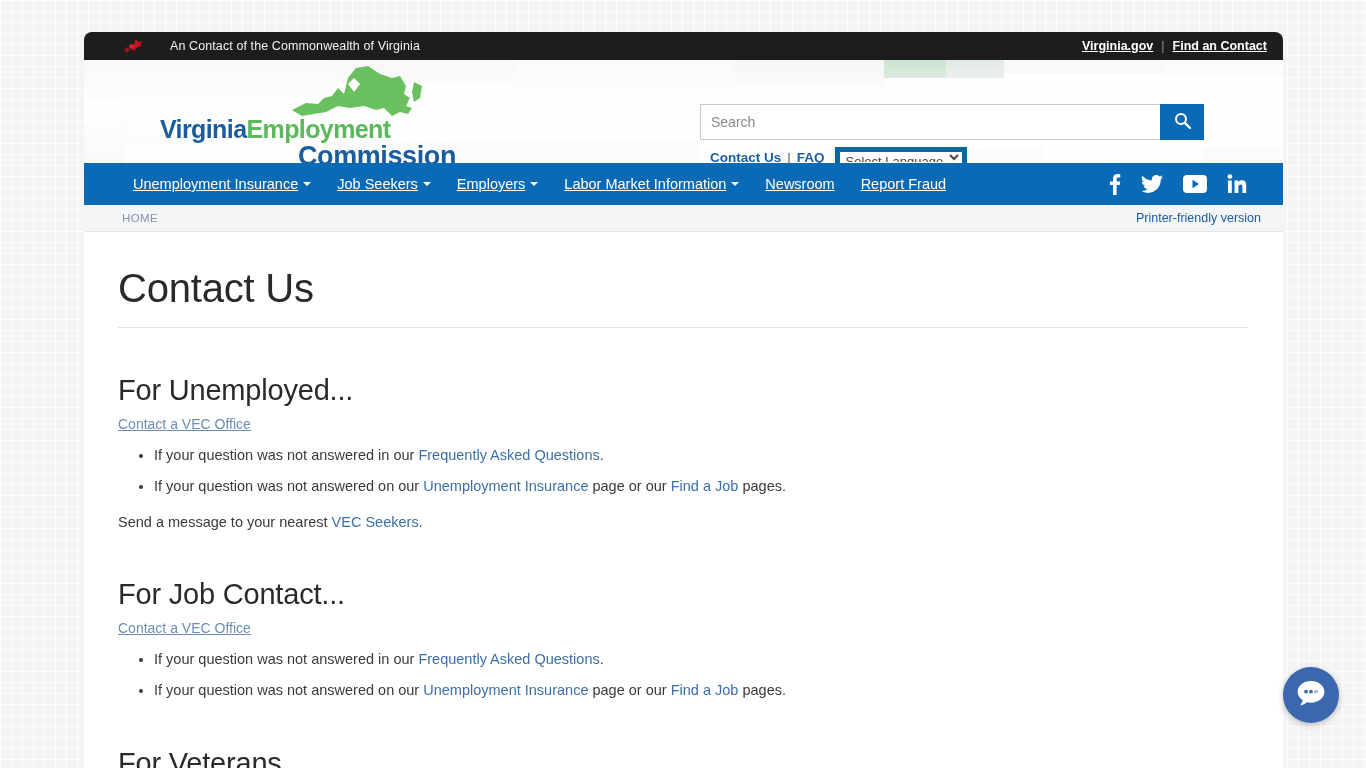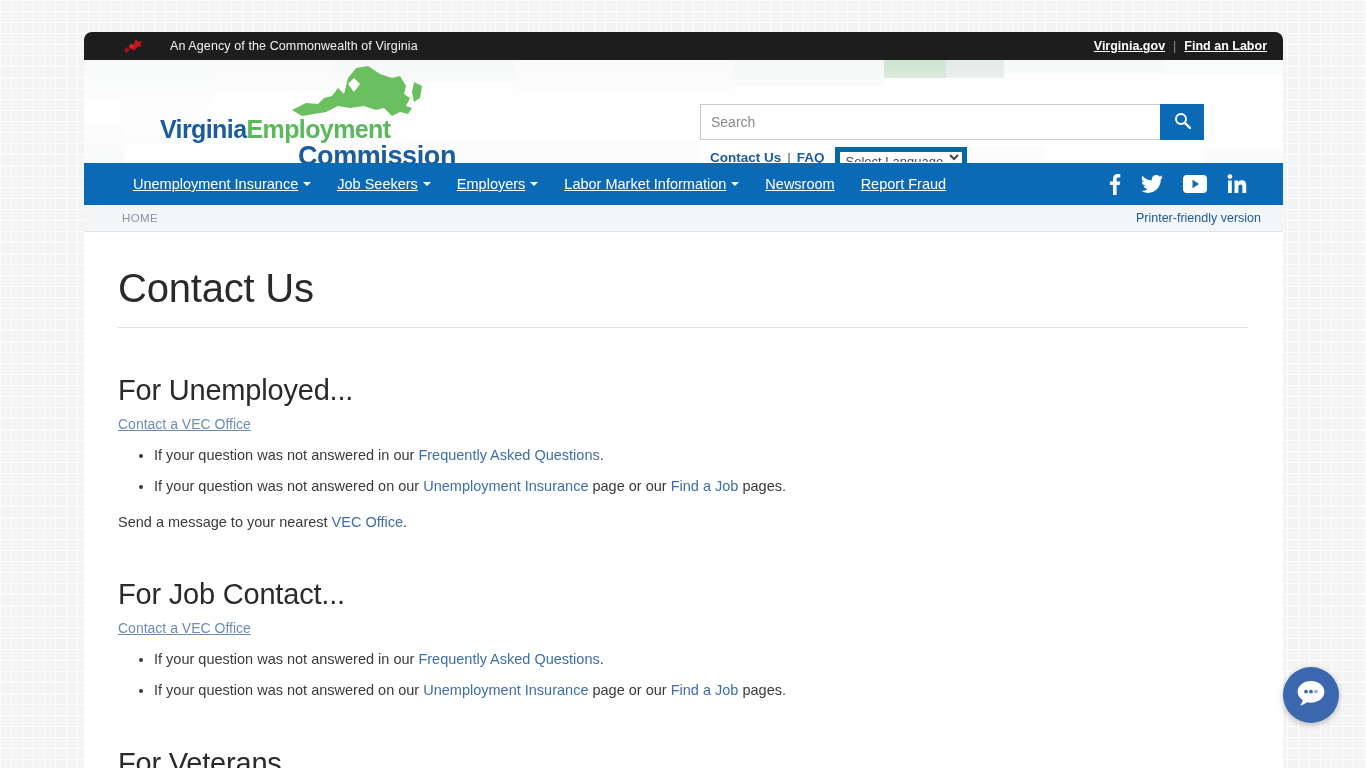--- a/index.html
+++ b/index.html
@@ -286,25 +286,25 @@
   <div class="site">
 
     <div class="agency-bar">
       <span class="cardinal-icon">
         <svg width="22" height="17" viewBox="0 0 22 17">
           <path d="M13.5 1 L17 4 L21 3 L18 6.5 L20 8 L15.5 9 L12 13 L9 9.5 L12 6 Z" fill="#c0161c"></path>
           <path d="M9.5 5.5 L12.5 8.5 L9.5 11.5 L6.5 8.5 Z" fill="#d8232a"></path>
           <path d="M5 9 L8 12 L4.5 15 L2 12 Z" fill="#a3121a"></path>
         </svg>
       </span>
-      <span class="agency-text">An Agency of the Commonwealth of Virginia</span>
+      <span class="agency-text">An Contact of the Commonwealth of Virginia</span>
       <span class="agency-links">
         <a href="#">Virginia.gov</a>
         <span class="agency-sep">|</span>
-        <a href="#">Find an Labor</a>
+        <a href="#">Find an Contact</a>
       </span>
     </div>
 
     <div class="masthead">
       <div class="masthead-bg">
         <div class="mblock" style="left:0px;top:0px;width:130px;height:40px;background:#e9eef0;"></div>
         <div class="mblock" style="left:36px;top:38px;width:92px;height:46px;background:#eff2f3;"></div>
         <div class="mblock" style="left:0px;top:62px;width:40px;height:41px;background:#e6ebec;"></div>
         <div class="mblock" style="left:130px;top:0px;width:120px;height:34px;background:#eceff0;"></div>
         <div class="mblock" style="left:250px;top:0px;width:180px;height:22px;background:#e3e9ea;"></div>
@@ -407,21 +407,21 @@
     <div class="content">
 
       <h1 class="page-title">Contact Us</h1>
 
       <h2 class="sec-title">For Unemployed...</h2>
       <a class="sec-sub" href="#" style="display:block;">Contact a VEC Office</a>
       <ul class="bullets">
         <li><span>If your question was not answered in our </span><a class="ilink" href="#">Frequently Asked Questions</a><span>.</span></li>
         <li><span>If your question was not answered on our </span><a class="ilink" href="#">Unemployment Insurance</a><span> page or our </span><a class="ilink" href="#">Find a Job</a><span> pages.</span></li>
       </ul>
-      <p class="para"><span>Send a message to your nearest </span><a class="ilink" href="#">VEC Office</a><span>.</span></p>
+      <p class="para"><span>Send a message to your nearest </span><a class="ilink" href="#">VEC Seekers</a><span>.</span></p>
 
       <h2 class="sec-title">For Job Contact...</h2>
       <a class="sec-sub" href="#" style="display:block;">Contact a VEC Office</a>
       <ul class="bullets">
         <li><span>If your question was not answered in our </span><a class="ilink" href="#">Frequently Asked Questions</a><span>.</span></li>
         <li><span>If your question was not answered on our </span><a class="ilink" href="#">Unemployment Insurance</a><span> page or our </span><a class="ilink" href="#">Find a Job</a><span> pages.</span></li>
       </ul>
 
       <h2 class="sec-title">For Veterans...</h2>
 

